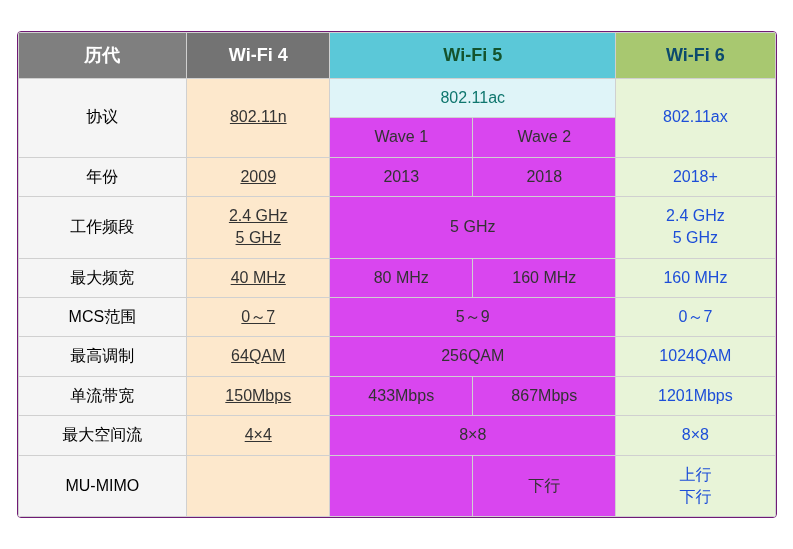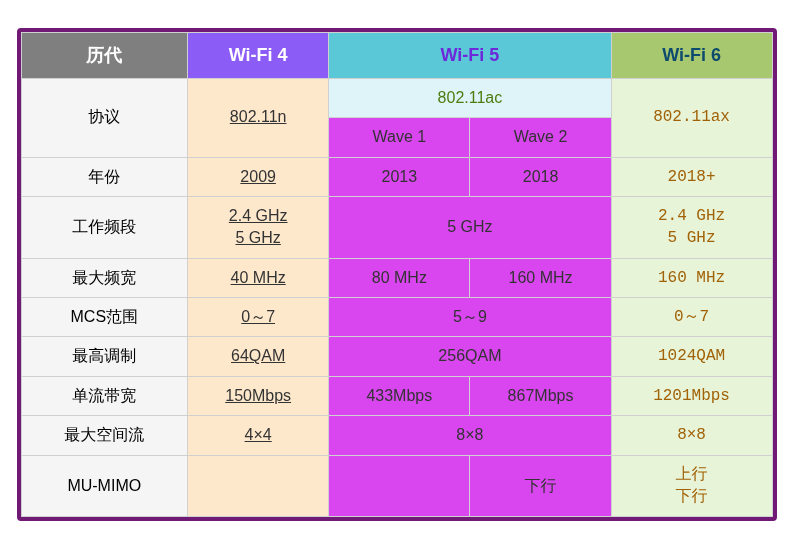--- a/index.html
+++ b/index.html
@@ -7,21 +7,21 @@
       font-family: "Microsoft YaHei", "PingFang SC", "Heiti SC", sans-serif;
       background: #fff;
       display: flex;
       justify-content: center;
       align-items: center;
       min-height: 549px;
       width: 793px;
     }
     .table-wrapper {
       width: 760px;
-      border: 4px solid #701a75;
+      border: 1px solid #701a75;
       border-radius: 4px;
       overflow: hidden;
     }
     table {
       width: 100%;
       border-collapse: collapse;
       font-size: 16px;
     }
     th, td {
       border: 1px solid #d0d0d0;
@@ -34,26 +34,26 @@
     .header-row th {
       font-weight: bold;
       font-size: 18px;
       padding: 10px 6px;
     }
     .col-label {
       background: #7f7f7f;
       color: #fff;
     }
     .col-wifi4 {
-      background: #8b5cf6;
+      background: #737373;
       color: #fff;
     }
     .col-wifi5 {
       background: #5bc8d8;
-      color: #6d28d9;
+      color: #14532d;
     }
     .col-wifi6 {
       background: #a8c870;
       color: #0c4a6e;
     }
     
     .data-row td {
       font-size: 16px;
     }
     
@@ -69,27 +69,26 @@
       text-decoration: underline;
     }
     
     .wifi5-cell {
       background: #d946ef;
       color: #333;
     }
     
     .wifi6-cell {
       background: #e8f4d8;
-      color: #a16207;
-      font-family: Liberation Mono, monospace;
+      color: #1d4ed8;
     }
     
     .protocol-ac {
       background: #dff4f8;
-      color: #4d7c0f;
+      color: #0f766e;
     }
   </style>
 </head>
 <body>
 
 <div class="table-wrapper">
   <table>
     <thead>
       <tr class="header-row">
         <th class="col-label">历代</th>

